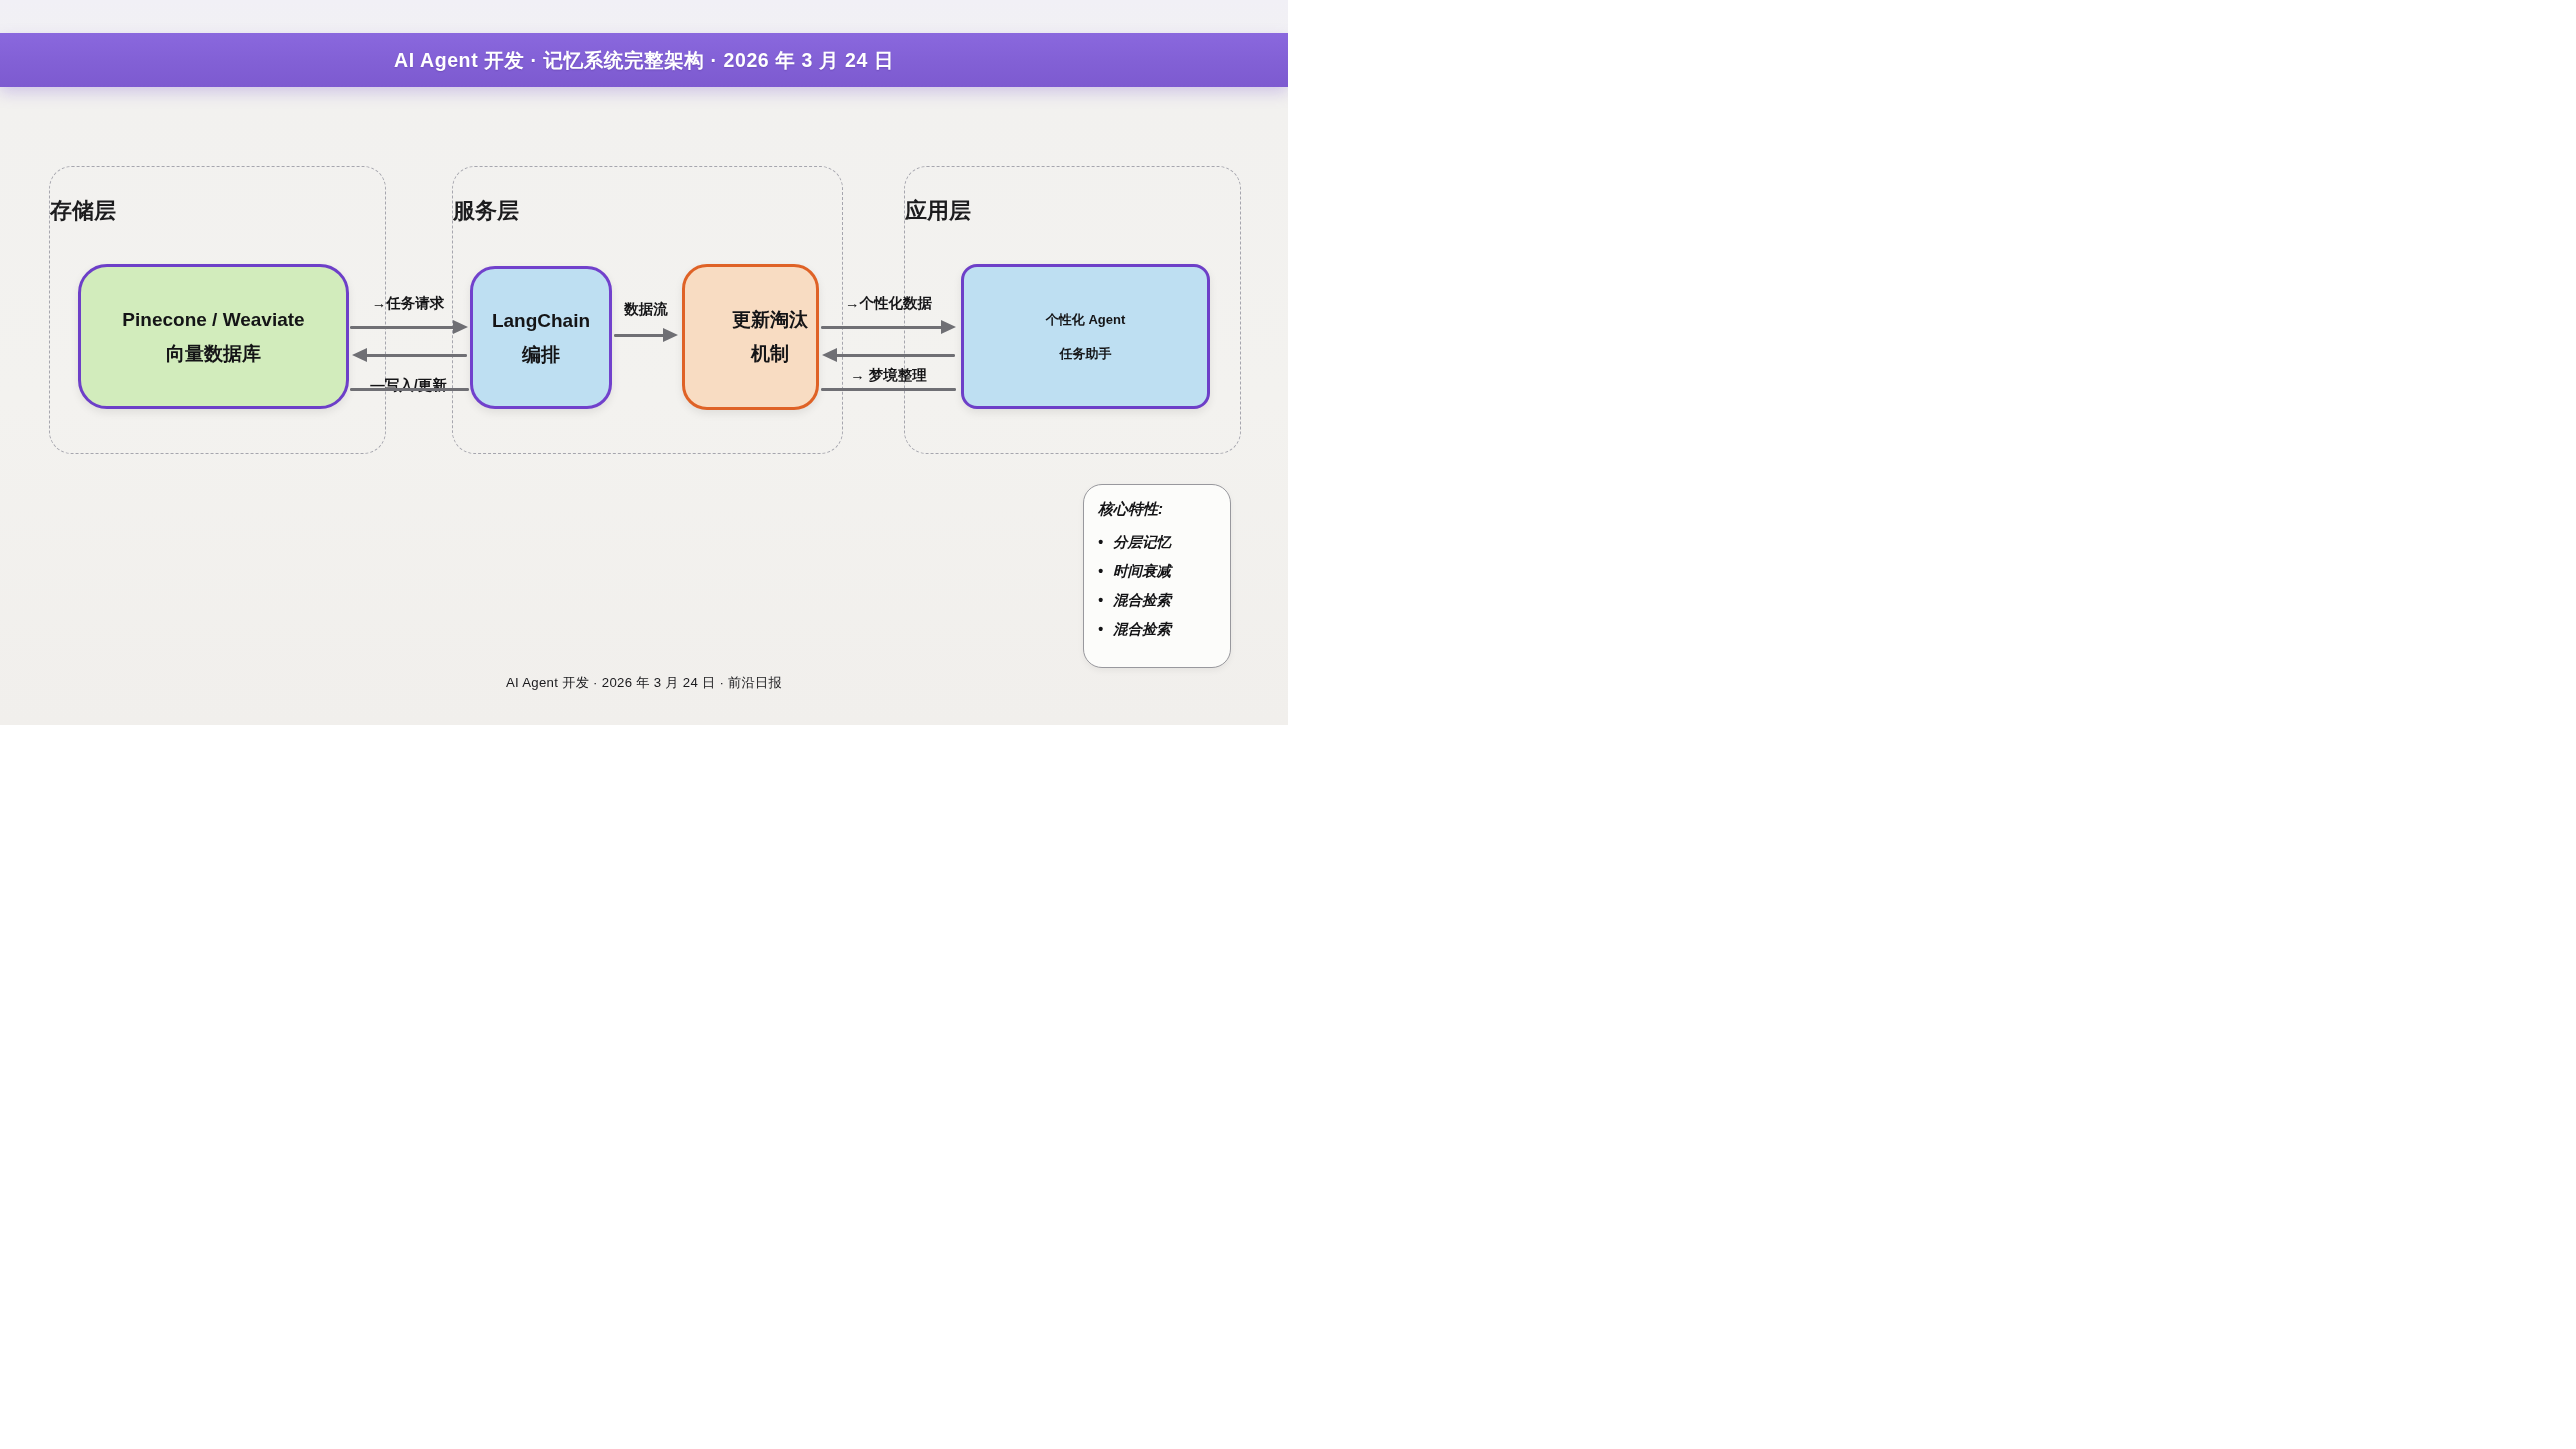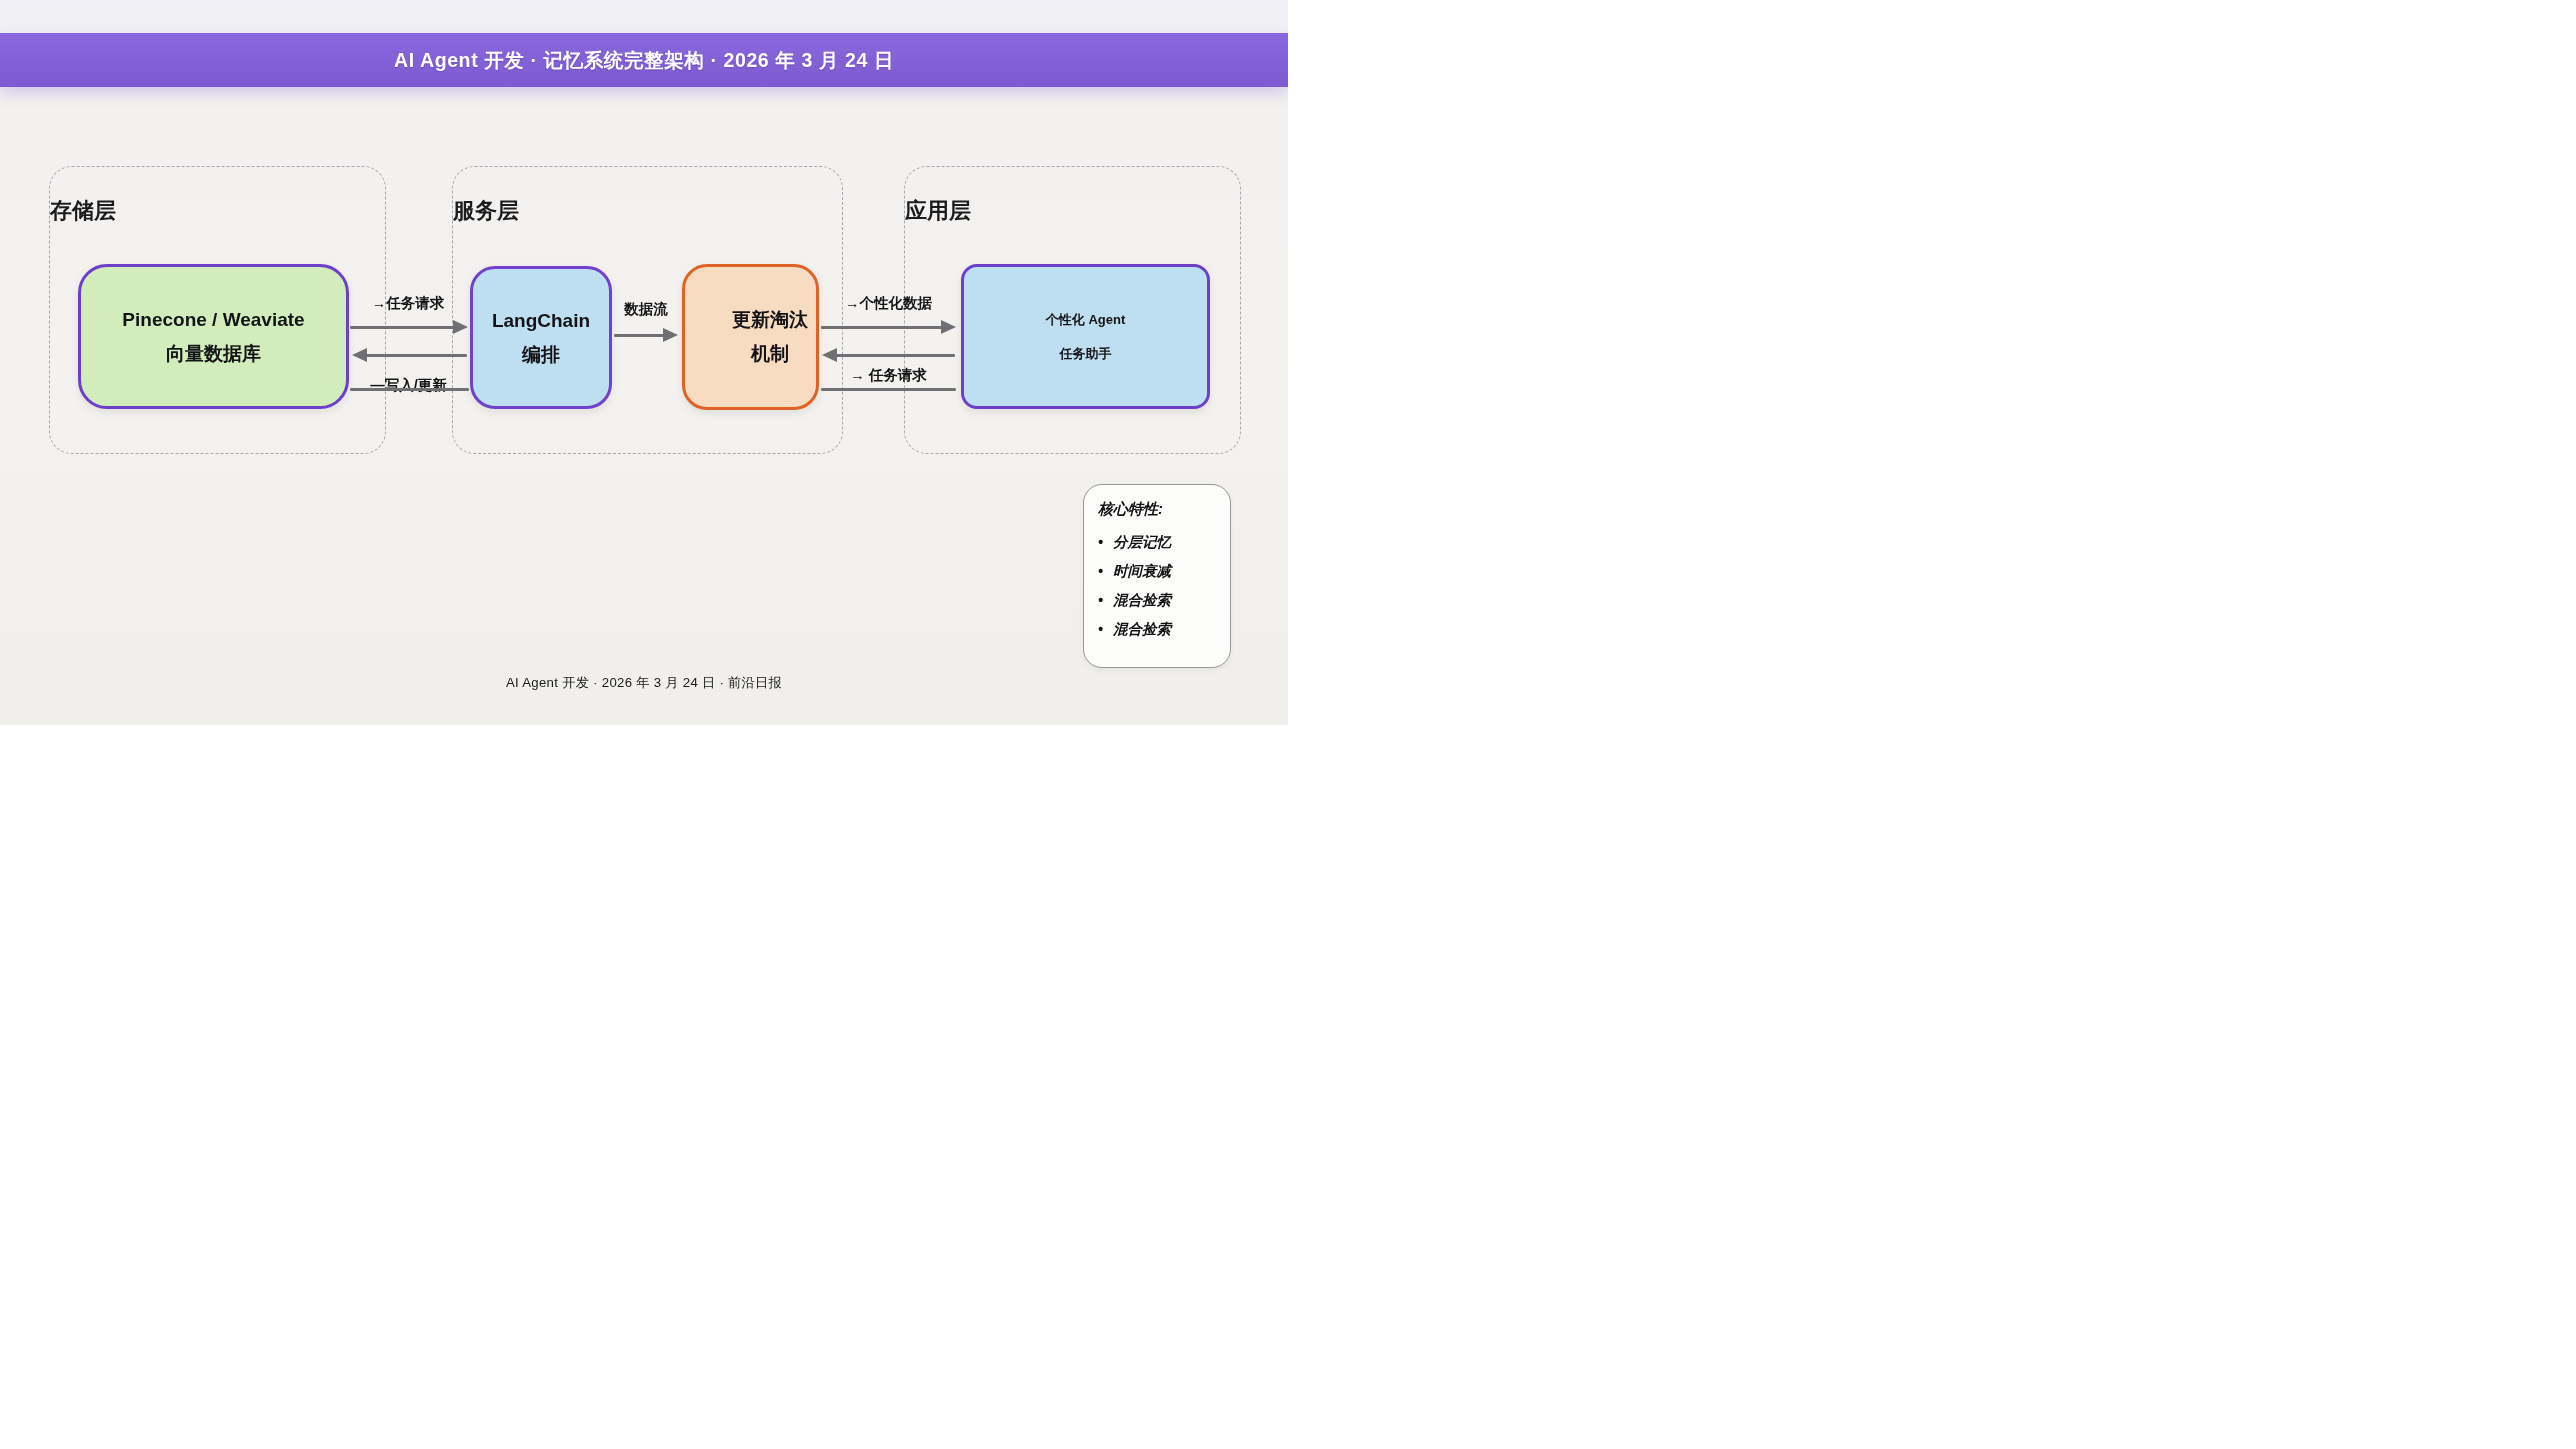--- a/index.html
+++ b/index.html
@@ -156,21 +156,21 @@
   <div class="arrow-left g1-arrow-left"></div>
   <div class="flow-label g1-write-label">—写入/更新</div>
   <div class="plain-line g1-line"></div>
 
   <div class="flow-label gm-label">数据流</div>
   <div class="arrow-right gm-arrow-right"></div>
 
   <div class="flow-label g2-data-label">→个性化数据</div>
   <div class="arrow-right g2-arrow-right"></div>
   <div class="arrow-left g2-arrow-left"></div>
-  <div class="flow-label g2-request-label">→ 任务请求</div>
+  <div class="flow-label g2-request-label">→ 梦境整理</div>
   <div class="plain-line g2-line"></div>
 
   <div class="features">
     <div class="features-title">核心特性:</div>
     <ul class="features-list">
       <li class="features-item">
         <span class="bullet">•</span>
         <span>分层记忆</span>
       </li>
       <li class="features-item">

